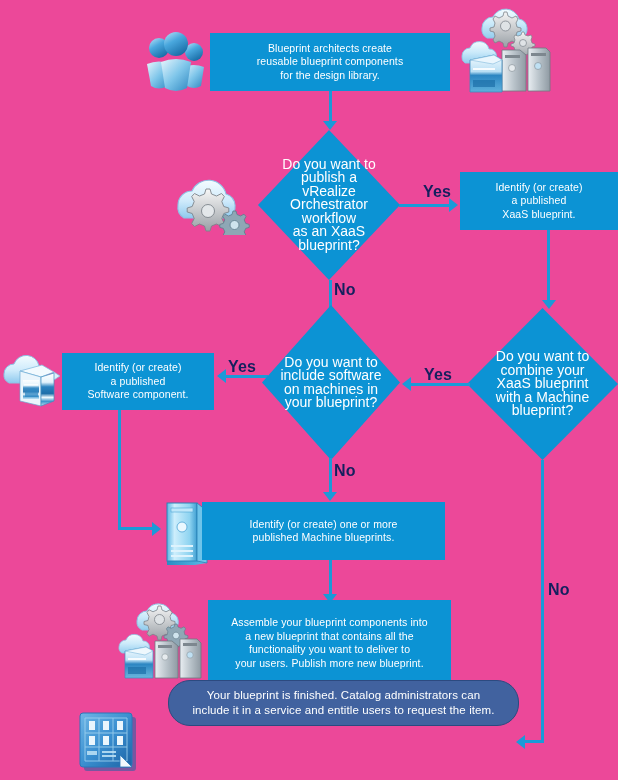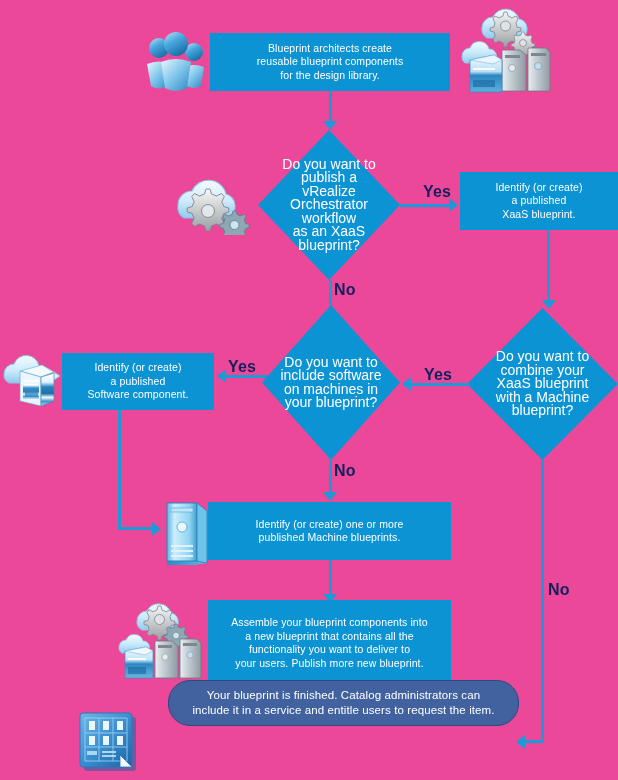--- a/index.html
+++ b/index.html
@@ -332,21 +332,21 @@
       <rect x="4" y="6" width="30" height="58" fill="url(#sv2)" stroke="#2a83b8" stroke-width="1"></rect>
       <path d="M34 6 l10 8 l0 52 l-10 -2 z" fill="#6fc4ea" stroke="#2a83b8" stroke-width="0.8"></path>
       <rect x="8" y="11" width="22" height="4" fill="#bfe7f9" stroke="#4ba3d4" stroke-width="0.6"></rect>
       <circle cx="19" cy="30" r="5" fill="#eaf8ff" stroke="#4ba3d4" stroke-width="0.8"></circle>
       <rect x="8" y="48" width="22" height="2" fill="#deF3fd"></rect>
       <rect x="8" y="53" width="22" height="2" fill="#deF3fd"></rect>
       <rect x="8" y="58" width="22" height="2" fill="#deF3fd"></rect>
     </svg>
   </div>
 
-  <div class="node rect" style="left:208px; top:502px; width:243px; height:58px;">Identify (or create) one or more
+  <div class="node rect" style="left:202px; top:502px; width:243px; height:58px;">Identify (or create) one or more
 published Machine blueprints.</div>
 
   <div class="conn v" style="left:328.5px; top:560px; height:37px;"></div>
   <div class="arrow down" style="left:323px; top:594px;"></div>
 
   <div class="icon" style="left:117px; top:597px; width:92px; height:82px;">
     <svg width="92" height="82" viewBox="0 0 92 82">
       <defs>
         <linearGradient id="cl4" x1="0" y1="0" x2="0" y2="1">
           <stop offset="0" stop-color="#f2fbff"></stop>

